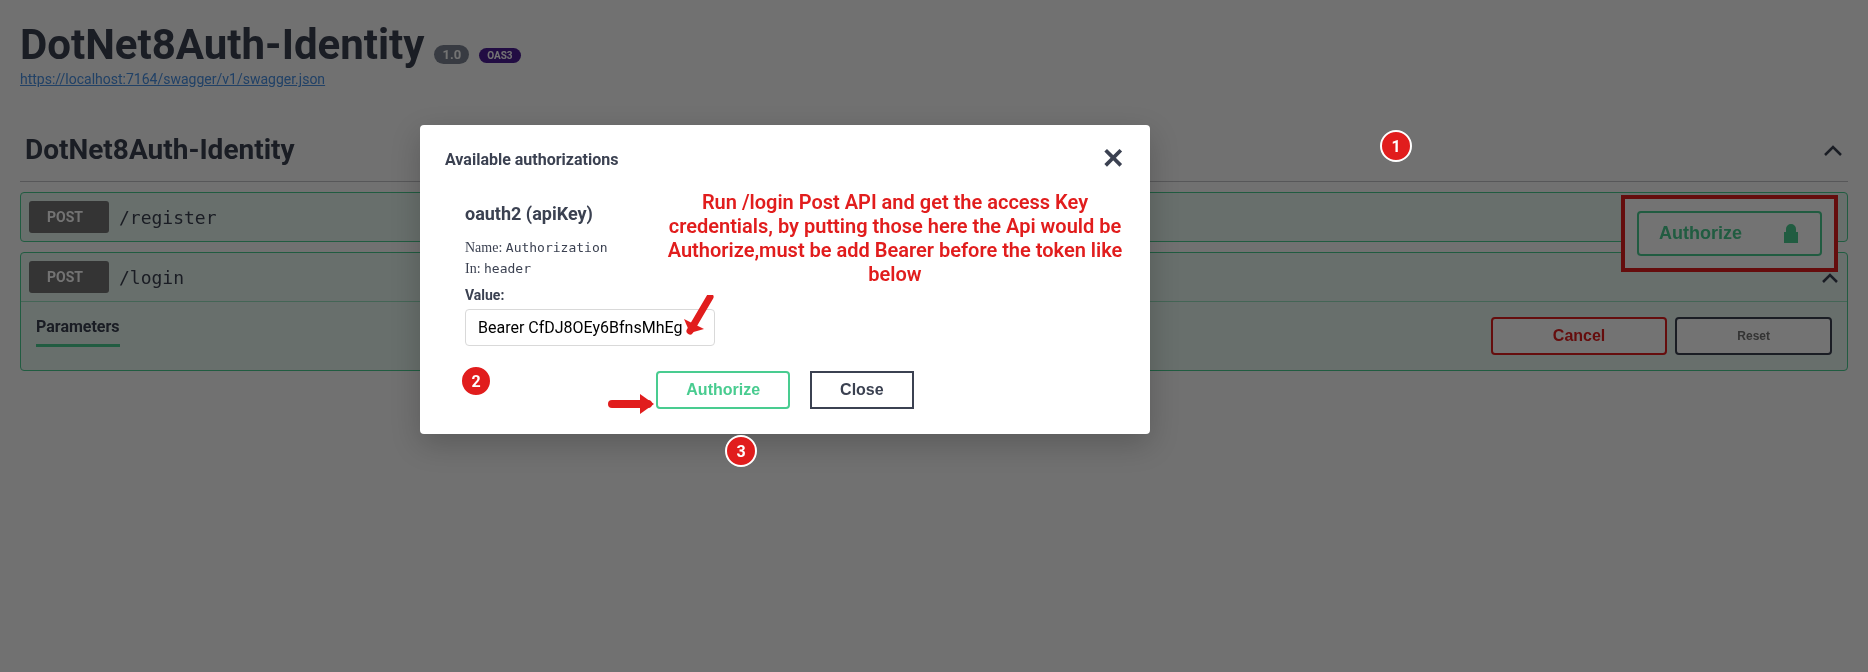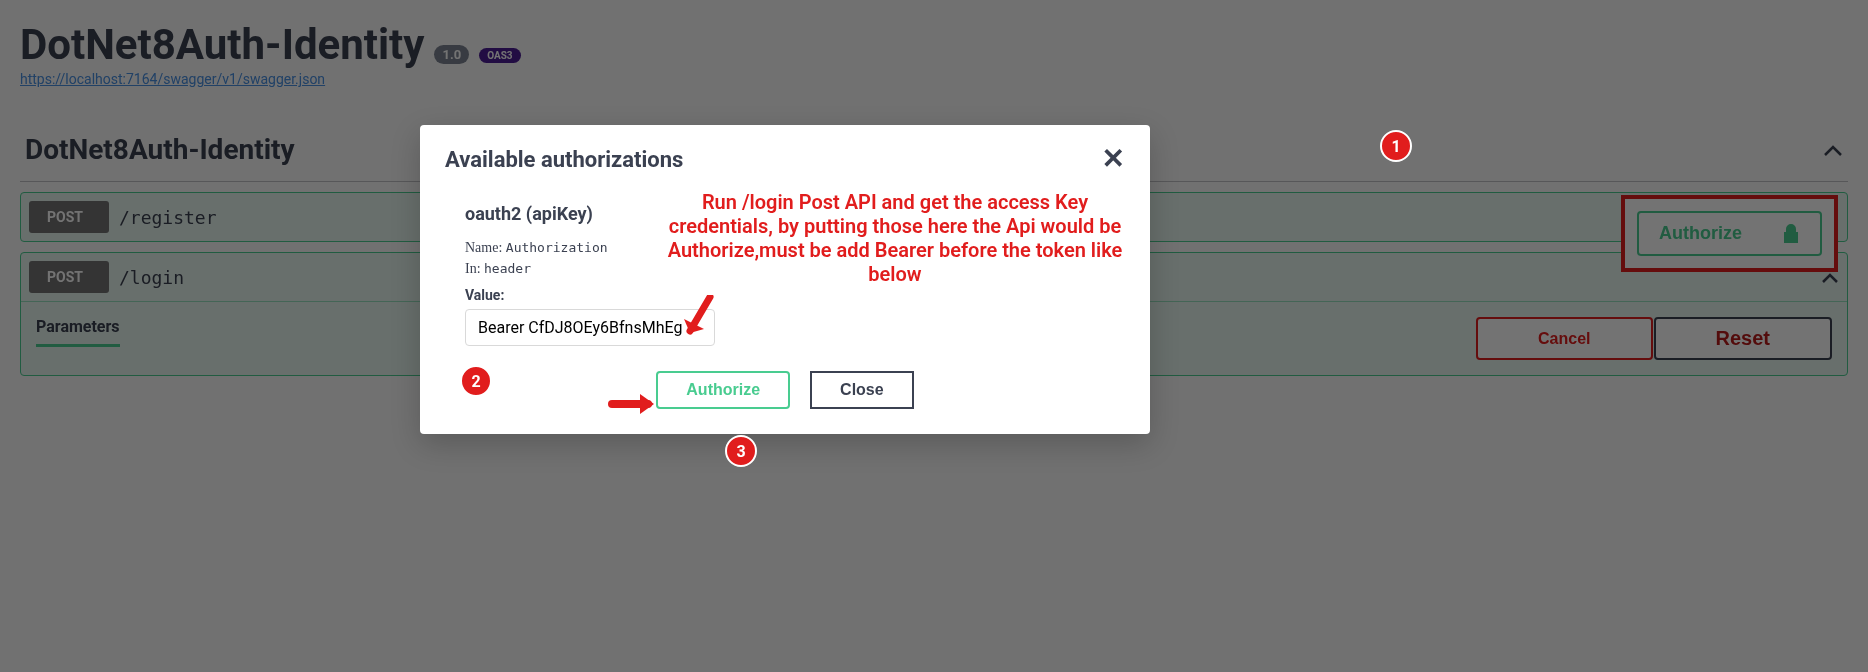--- a/index.html
+++ b/index.html
@@ -137,38 +137,38 @@
       align-items: flex-start;
     }
     .parameters-label {
       font-size: 16px;
       font-weight: 700;
       border-bottom: 3px solid #49cc90;
       padding-bottom: 8px;
     }
     .btn-group {
       display: flex;
-      gap: 1px;
+      gap: 8px;
       border-radius: 6px;
     }
     .cancel-btn {
       border: 2px solid #e11d1d;
       background: white;
       color: #e11d1d;
       font-size: 16px;
       font-weight: 700;
       padding: 8px 60px;
       border-radius: 4px;
       cursor: pointer;
     }
     .reset-btn {
       border: 2px solid #3b4151;
       background: white;
-      color: #b91c1c;
-      font-size: 20px;
+      color: #737373;
+      font-size: 12px;
       font-weight: 700;
       padding: 8px 60px;
       border-radius: 4px;
       cursor: pointer;
     }
     .backdrop {
       position: absolute;
       inset: 0;
       background: rgba(0,0,0,0.55);
       z-index: 10;
@@ -184,21 +184,21 @@
       z-index: 20;
       padding-bottom: 25px;
     }
     .modal-header {
       display: flex;
       justify-content: space-between;
       align-items: center;
       padding: 20px 25px 30px 25px;
     }
     .modal-title {
-      font-size: 22px;
+      font-size: 16px;
       font-weight: 700;
       color: #3b4151;
     }
     .close-x {
       font-size: 28px;
       font-weight: 700;
       cursor: pointer;
       line-height: 1;
     }
     .modal-body {

